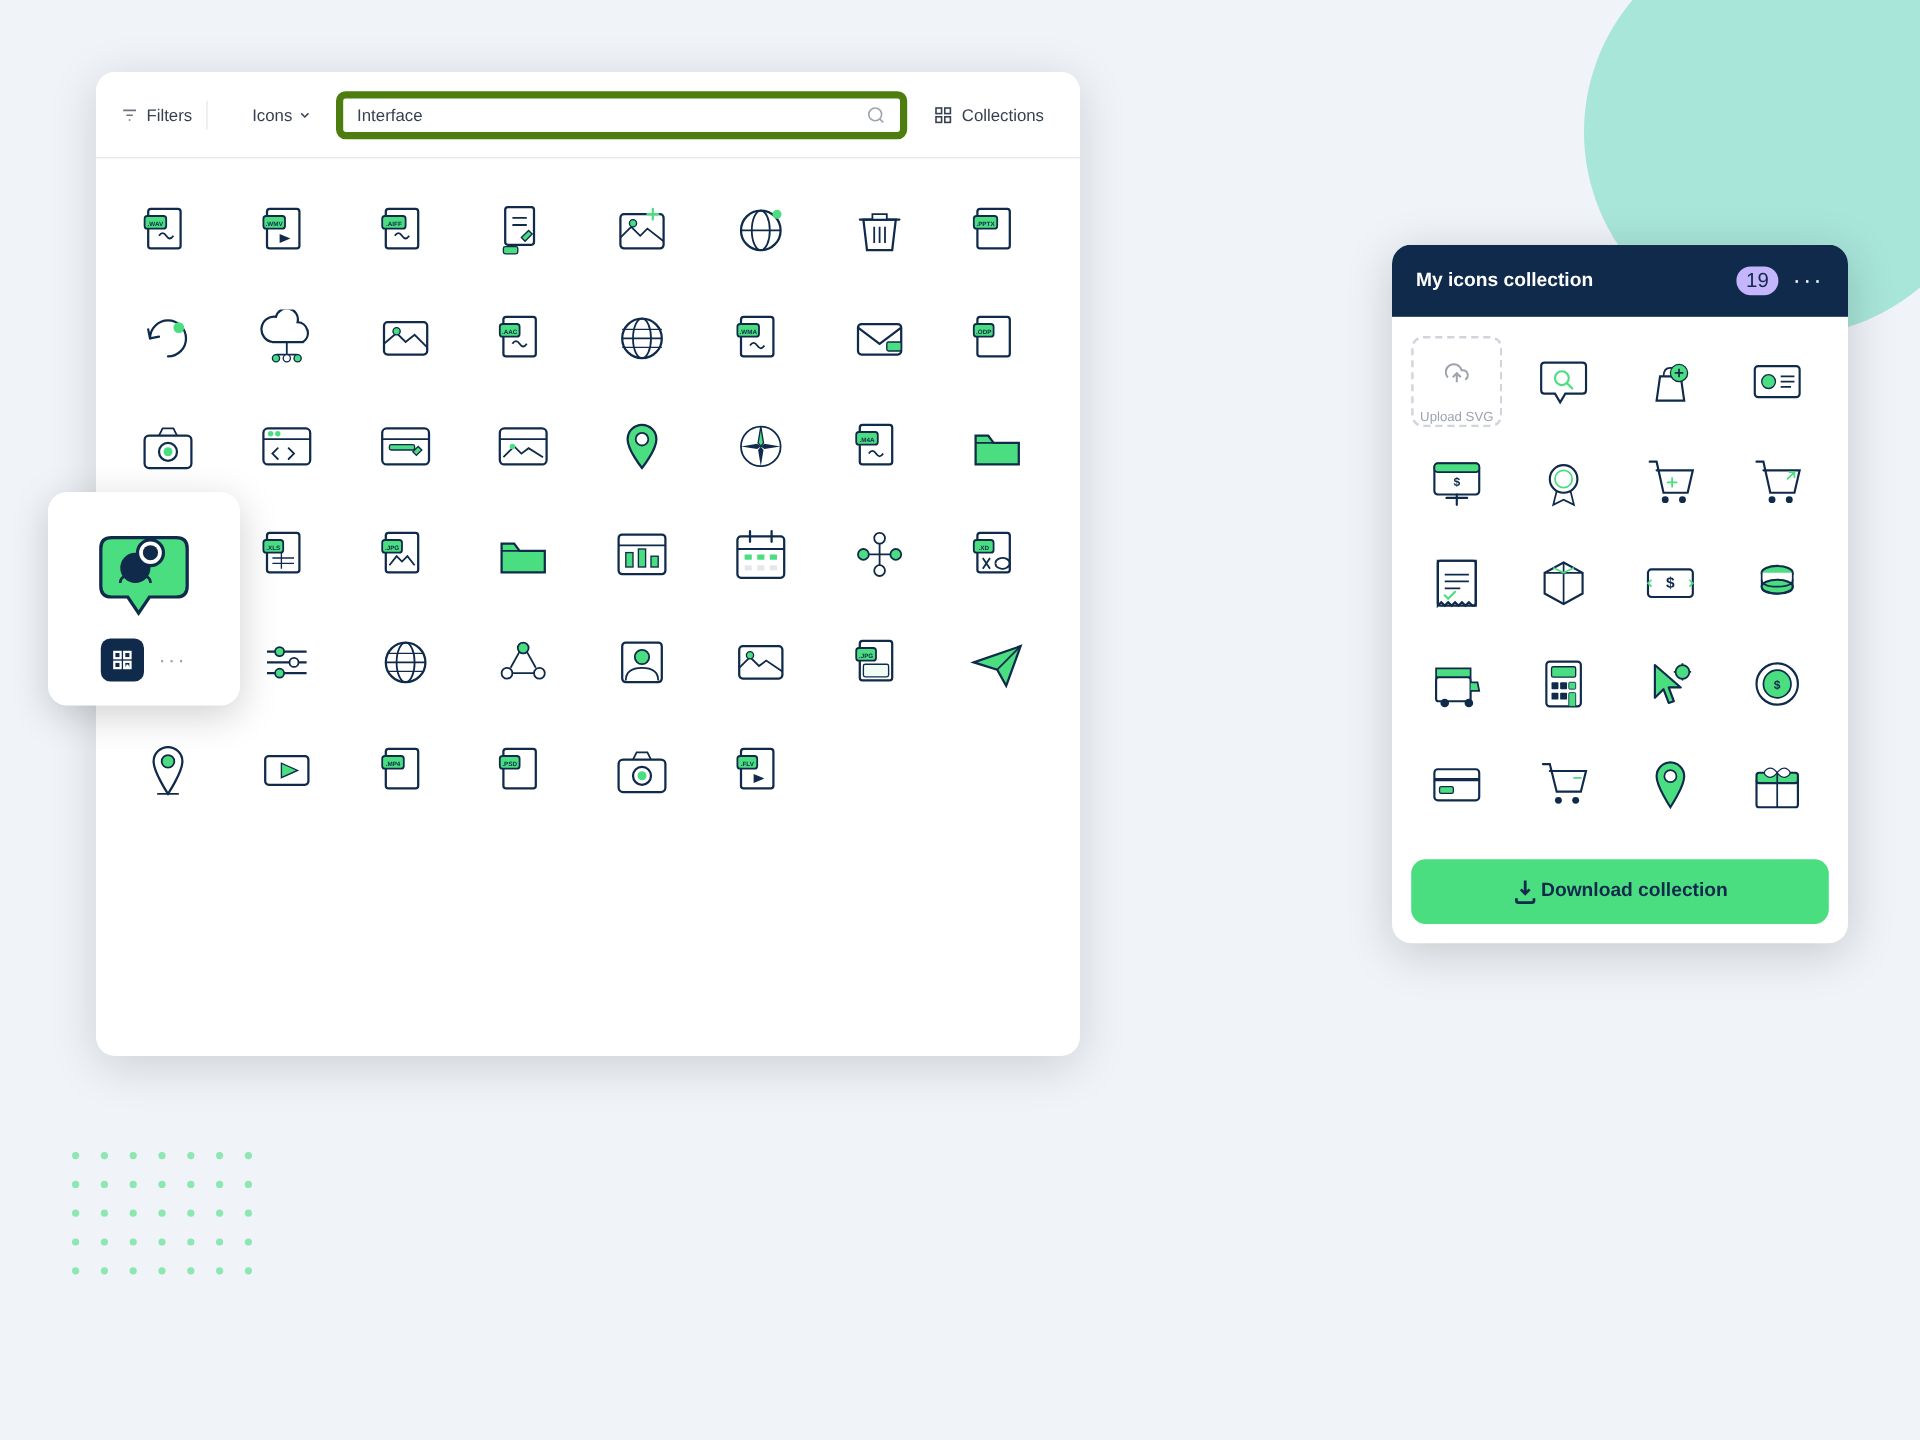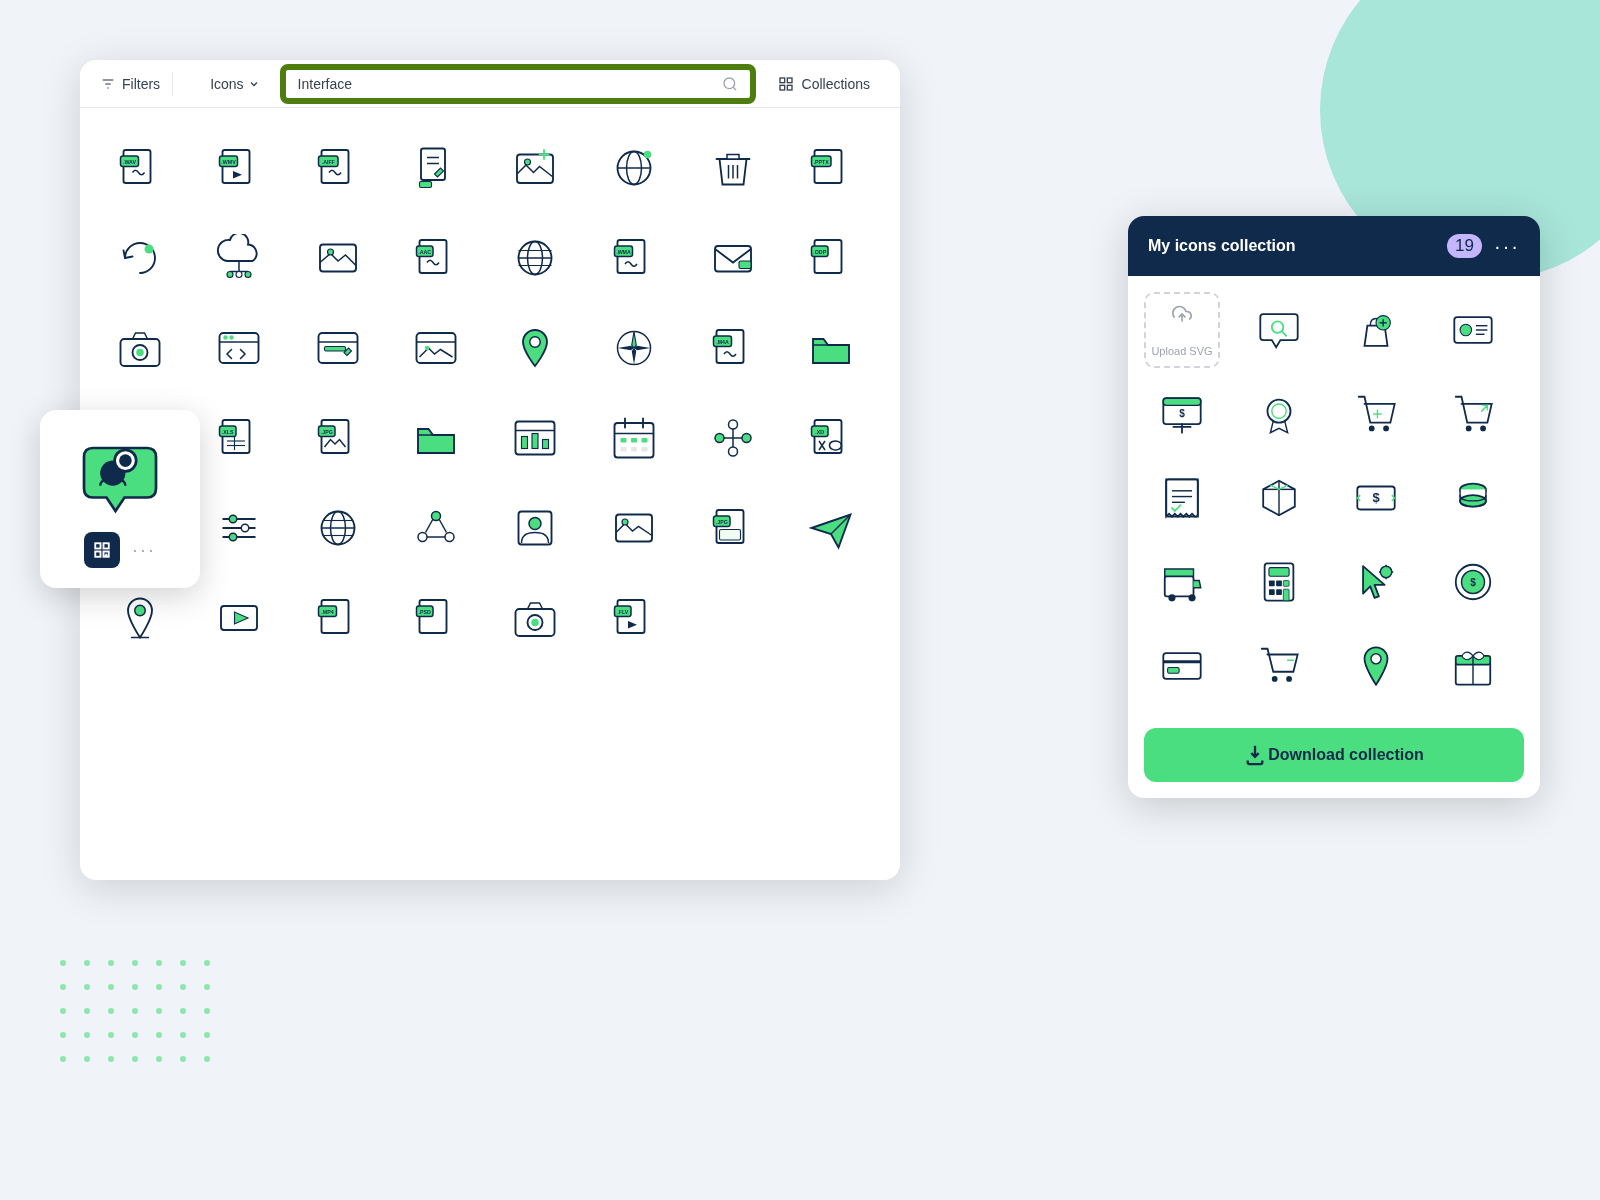--- a/index.html
+++ b/index.html
@@ -56,21 +56,21 @@
       box-shadow: 0 8px 40px rgba(0,0,0,0.15);
       overflow: hidden;
       z-index: 10;
     }
 
     
     .toolbar {
       display: flex;
       align-items: center;
       padding: 0 20px;
-      height: 48px;
+      height: 72px;
       background: #fff;
       border-bottom: 1px solid #e5e7eb;
       gap: 12px;
     }
     .toolbar-filters {
       display: flex;
       align-items: center;
       gap: 6px;
       font-size: 14px;
       color: #374151;
@@ -189,23 +189,23 @@
     .floating-icon-card .more-btn {
       color: #9ca3af;
       font-size: 18px;
       cursor: pointer;
       letter-spacing: 2px;
     }
 
     
     .collection-panel {
       position: absolute;
-      top: 216px;
+      top: 204px;
       right: 60px;
-      width: 412px;
+      width: 380px;
       background: #fff;
       border-radius: 16px;
       box-shadow: 0 8px 40px rgba(0,0,0,0.18);
       overflow: hidden;
       z-index: 30;
     }
     .collection-header {
       background: #0f2a4a;
       padding: 18px 20px;
       display: flex;
@@ -252,21 +252,21 @@
       height: 46px;
     }
     .upload-svg-cell {
       width: 76px;
       height: 76px;
       border: 2px dashed #d1d5db;
       border-radius: 10px;
       display: flex;
       flex-direction: column;
       align-items: center;
-      justify-content: center;
+      justify-content: flex-end;
       cursor: pointer;
       gap: 21px;
     }
     .upload-svg-cell span {
       font-size: 11px;
       color: #9ca3af;
       font-weight: 500;
     }
     .download-btn {
       margin: 8px 16px 16px;

